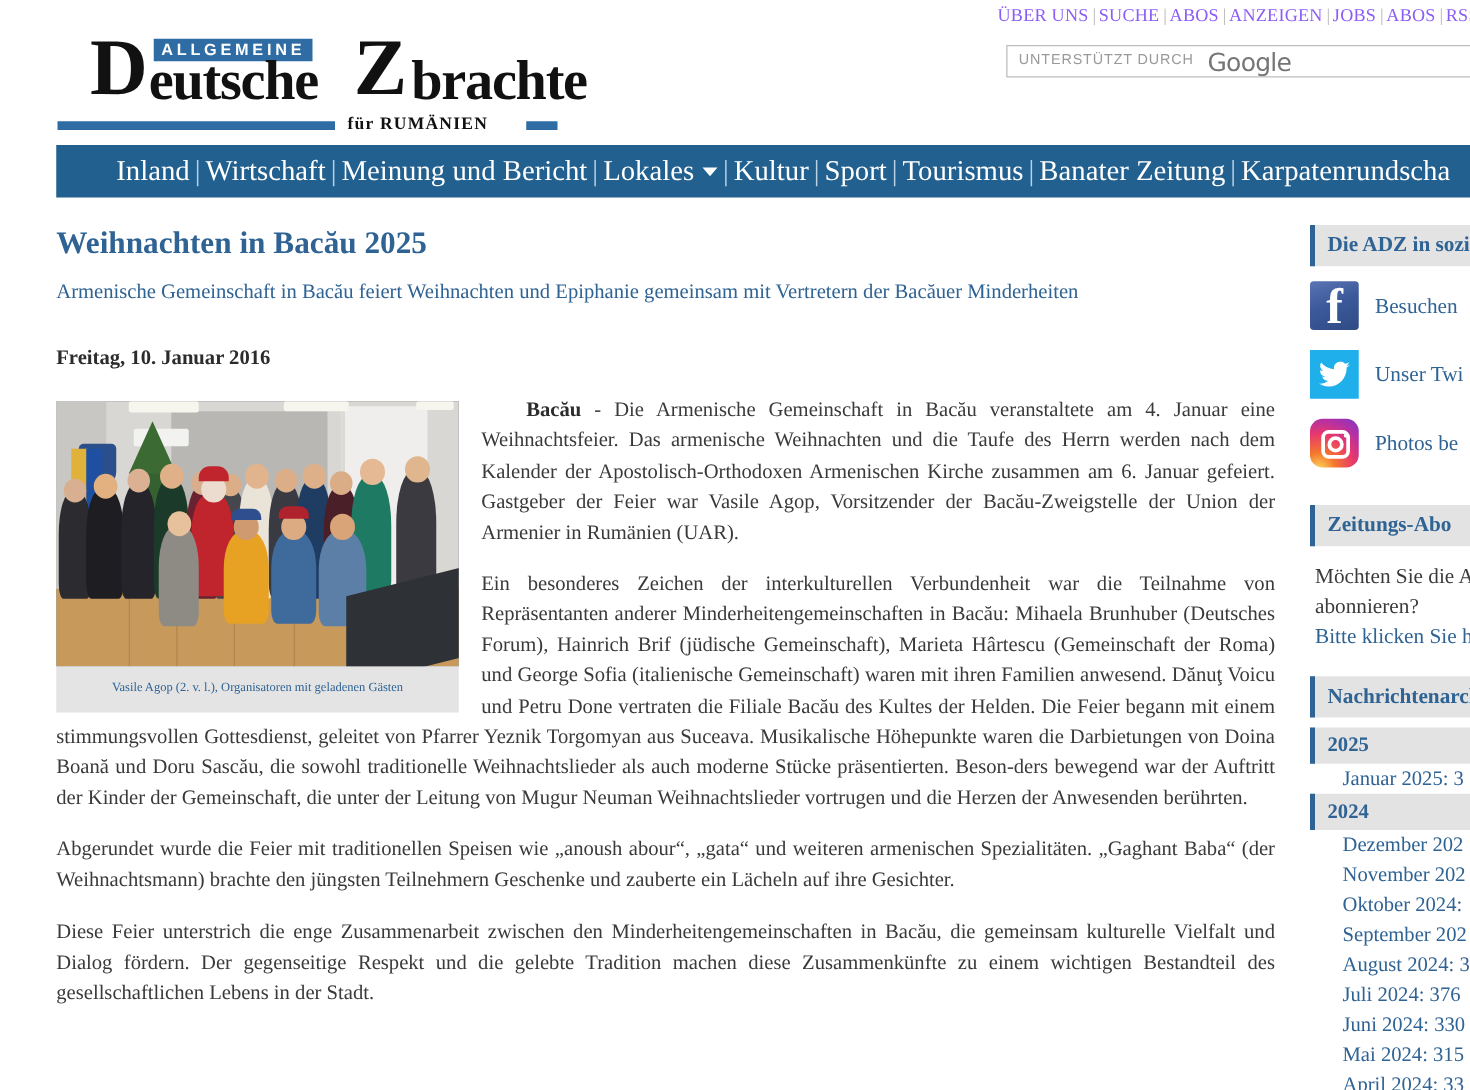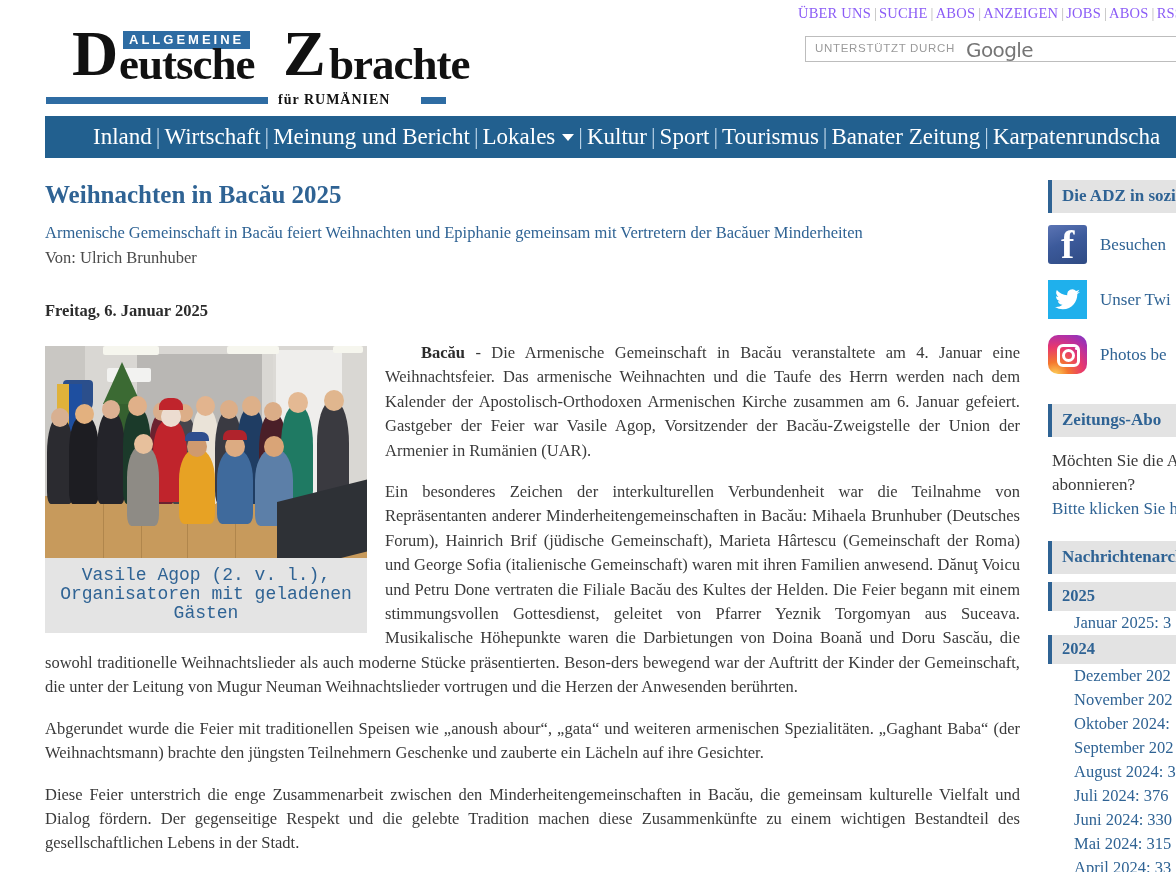--- a/index.html
+++ b/index.html
@@ -267,22 +267,22 @@
     background: #e4e4e4;
   }
   .photo {
     position: relative;
     width: 322px;
     height: 212px;
     overflow: hidden;
     background: #8e9299;
   }
   .figcap {
-    font-family: Liberation Mono, monospace;
-    font-size: 18px;
+    font-family: Liberation Serif, serif;
+    font-size: 10px;
     line-height: 19px;
     color: #2f6394;
     text-align: center;
     padding: 8px 14px 10px 14px;
   }
   .article p {
     margin: 0 0 17px 0;
   }
   .article p.tight { margin-bottom: 12px; }
   .article b { font-weight: bold; color: #2c2c2c; margin-left: 36px; }
@@ -448,22 +448,21 @@
 
   <div class="nav">
     <div class="inner">
       <a href="#">Inland</a><span class="navsep">|</span><a href="#">Wirtschaft</a><span class="navsep">|</span><a href="#">Meinung und Bericht</a><span class="navsep">|</span><a href="#">Lokales</a><span class="caret"></span><span class="navsep">|</span><a href="#">Kultur</a><span class="navsep">|</span><a href="#">Sport</a><span class="navsep">|</span><a href="#">Tourismus</a><span class="navsep">|</span><a href="#">Banater Zeitung</a><span class="navsep">|</span><a href="#">Karpatenrundscha</a>
     </div>
   </div>
 
   <div class="content">
     <h1 class="headline">Weihnachten in Bacău 2025</h1>
     <div class="subhead">Armenische Gemeinschaft in Bacău feiert Weihnachten und Epiphanie gemeinsam mit Vertretern der Bacăuer Minderheiten</div>
-    <div class="byline">Von: Ulrich Brunhuber</div>
-    <div class="dateline">Freitag, 6. Januar 2025</div>
+    <div class="dateline">Freitag, 10. Januar 2016</div>
 
     <div class="article">
 
       <div class="figure">
         <div class="photo">
           <div class="ph-wall"></div>
           <div class="ph-wall2"></div>
           <div class="ph-curtain"></div>
           <div class="ph-door"></div>
           <div class="ph-ac"></div>

